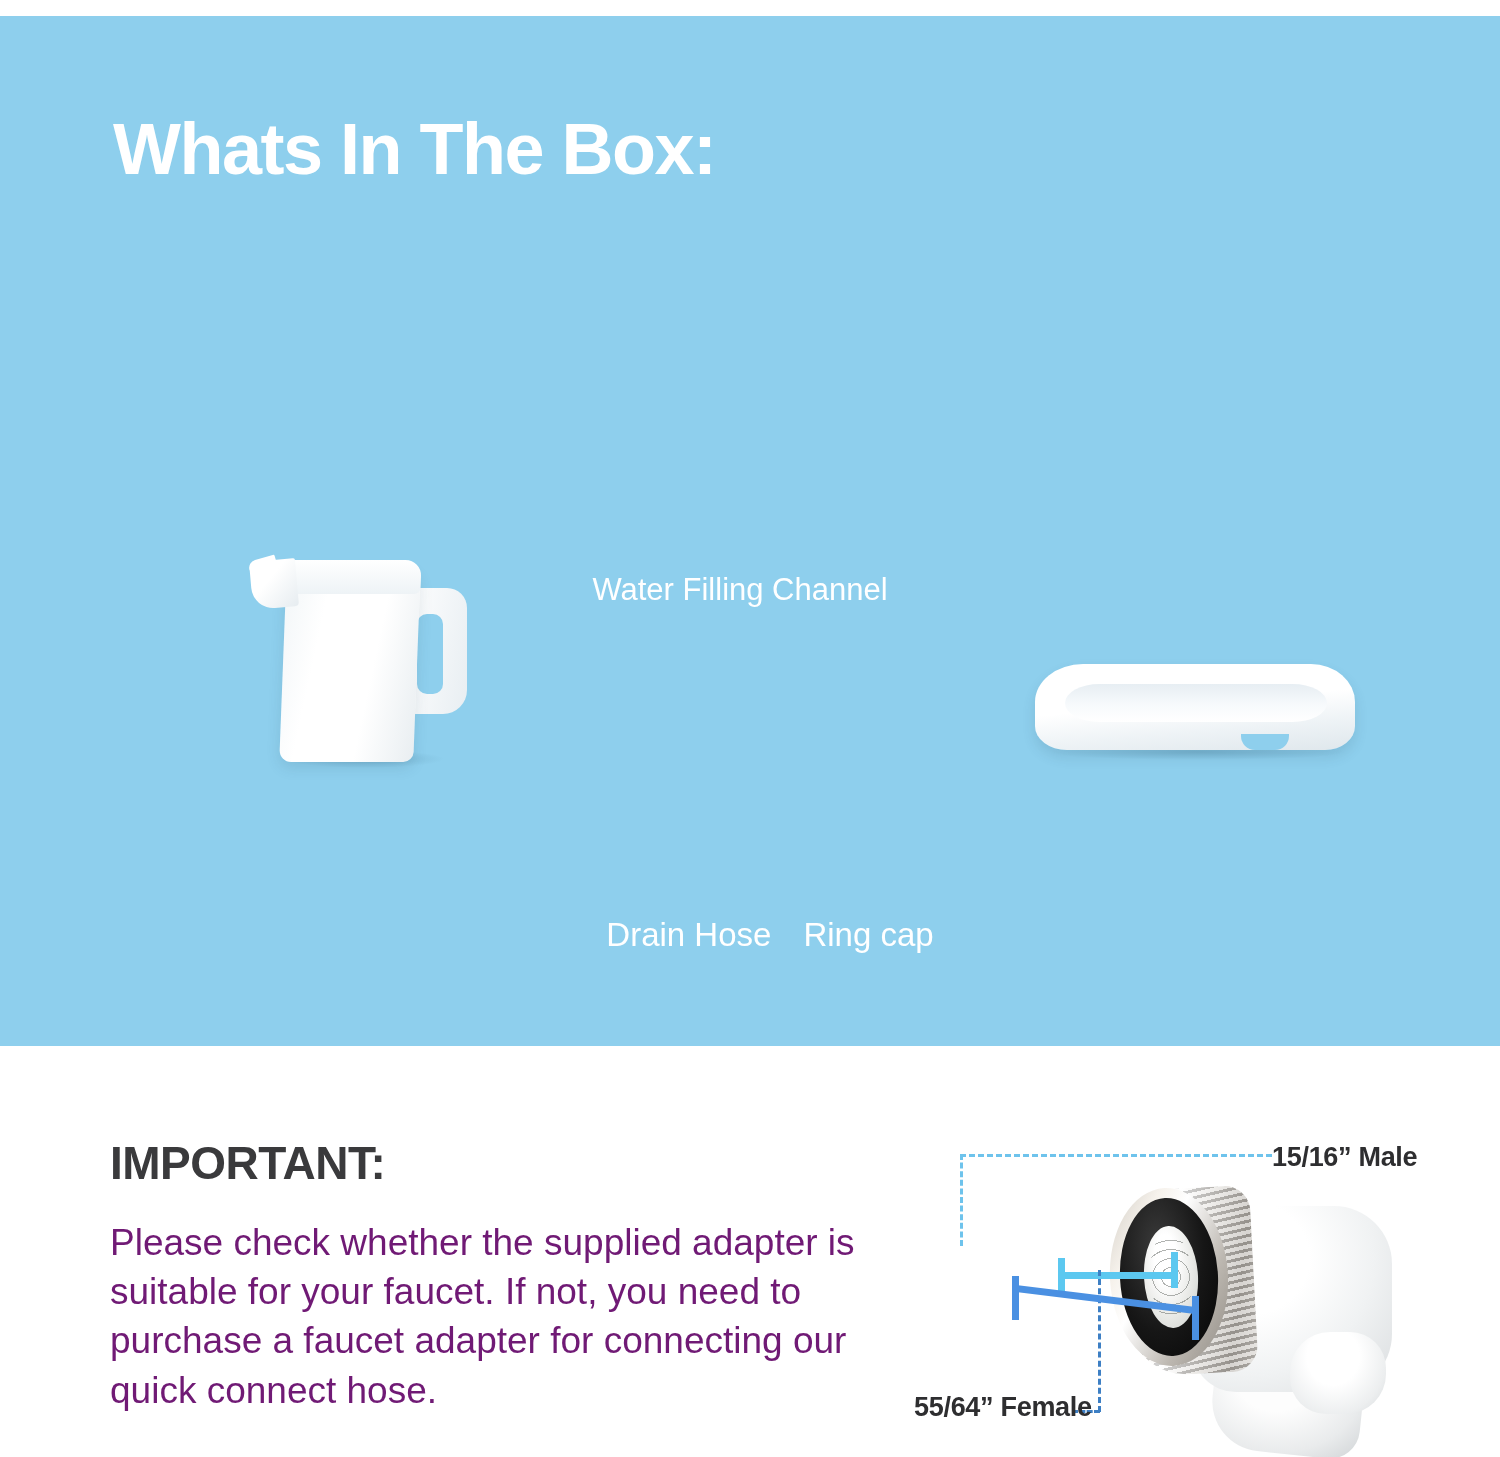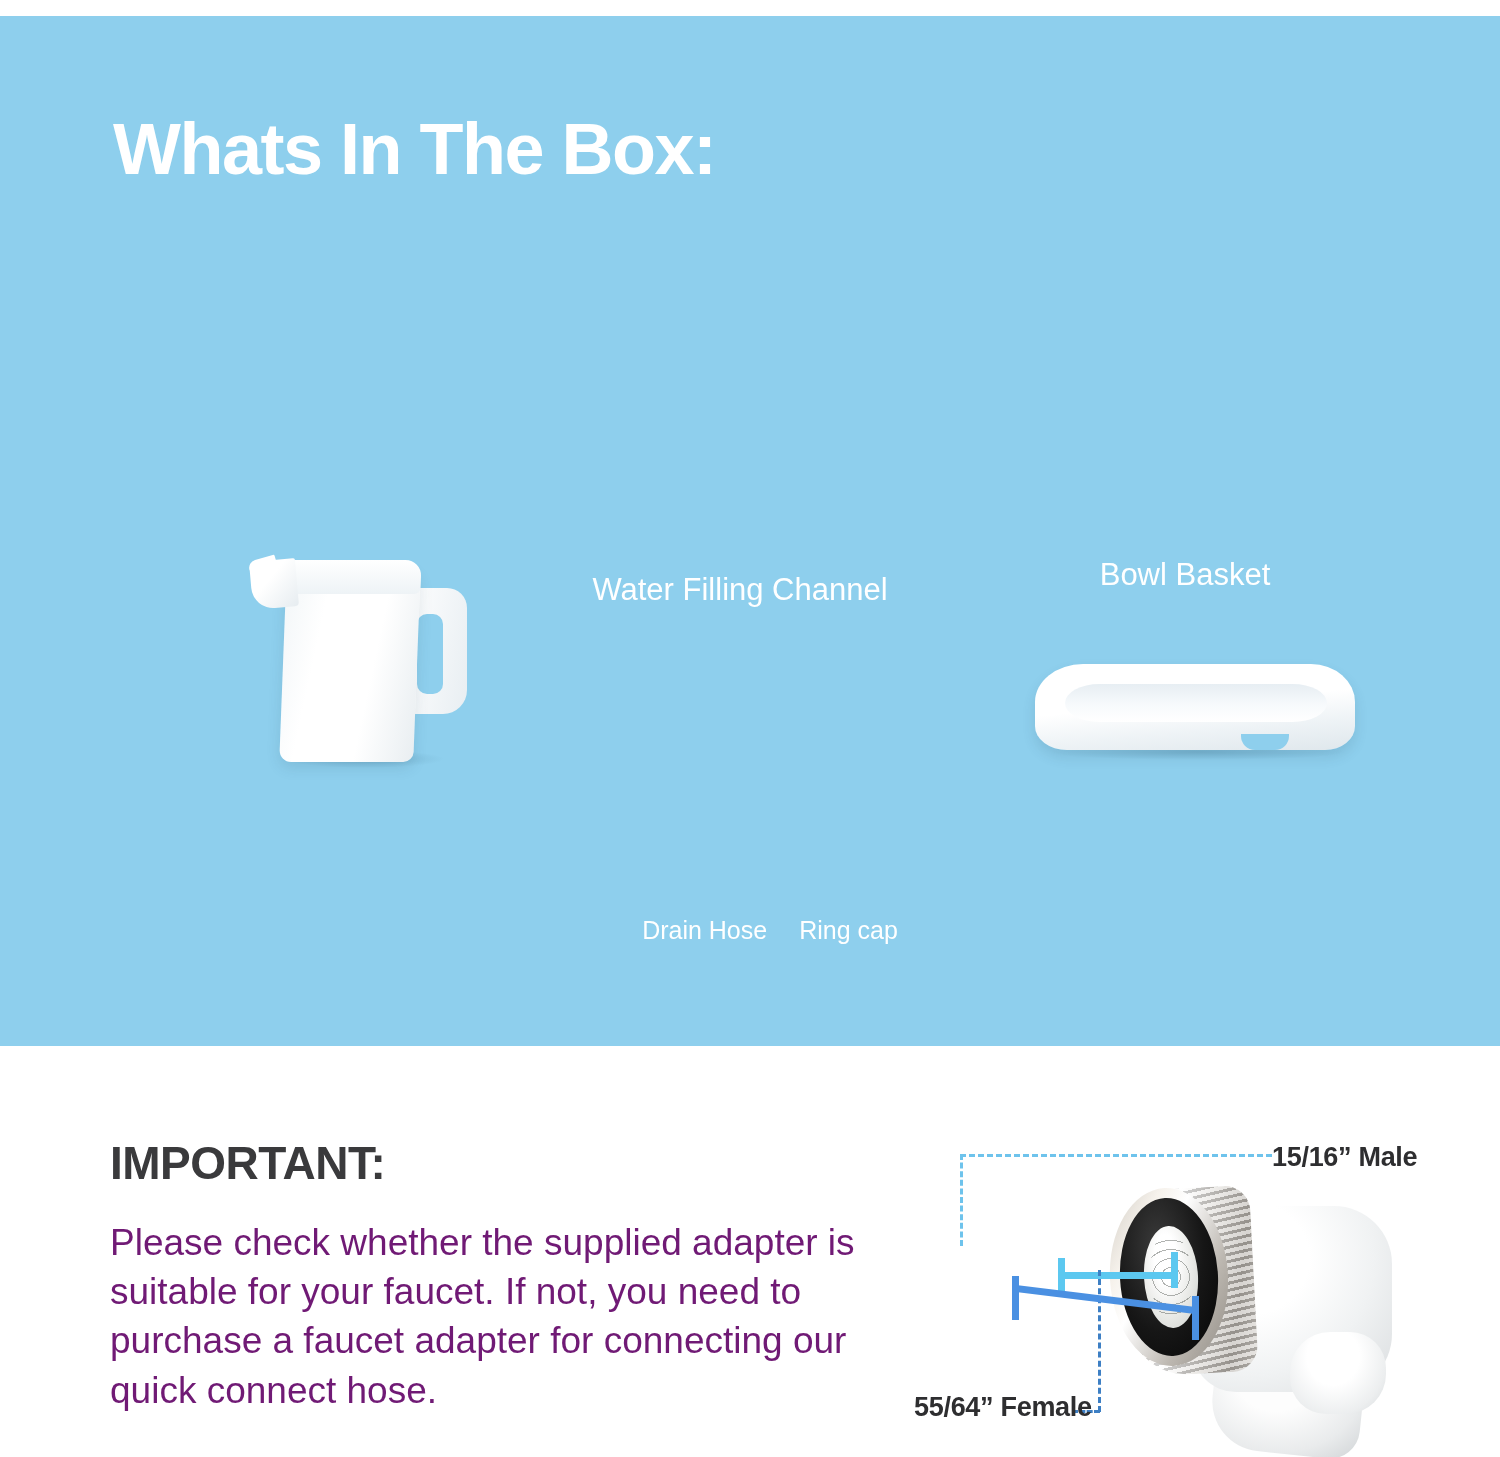--- a/index.html
+++ b/index.html
@@ -48,21 +48,21 @@
   .cell-r2c1 { left:55px;  top:660px; width:490px; height:380px; }
   .cell-r2c2 { left:530px; top:660px; width:480px; height:380px; }
   .cell-r2c3 { left:1000px;top:640px; width:480px; height:380px; }
   .cell-r2c1 .cell-label { top:240px; }
   .cell-r2c3 .cell-label { top:255px; }
 
   
   .dual-label {
     position:absolute; top:900px; left:530px; width:480px;
     display:flex; justify-content:center; gap:32px;
-    color:#ffffff; font-size:25px; font-weight:300;
+    color:#ffffff; font-size:33px; font-weight:300;
     white-space:nowrap;
     align-items:center;
   }
 
   
   .pitcher-wrap { left:195px; top:278px; width:230px; height:230px; }
   .pitcher-body {
     position:absolute; left:28px; top:22px; width:134px; height:196px;
     background:linear-gradient(100deg,#f2f6f8 0%,#ffffff 28%,#ffffff 64%,#e9eef1 100%);
     border-radius:10px 16px 10px 12px;
@@ -236,24 +236,20 @@
     <div class="art tray-wrap">
       <div class="tray-shadow"></div>
       <div class="tray-outer">
         <div class="tray-inner"></div>
       </div>
       <div class="tray-notch"></div>
     </div>
     <div class="cell-label">Water Filling Channel</div>
   </div>
 
-  <div class="cell cell-r1c3">
-
-    <div class="cell-label">Bowl Basket</div>
-  </div>
 
 
   <div class="cell cell-r2c2">
     
     
   </div>
 
   <div class="dual-label">
     <span>Drain Hose</span>
     <span>Ring cap</span>

